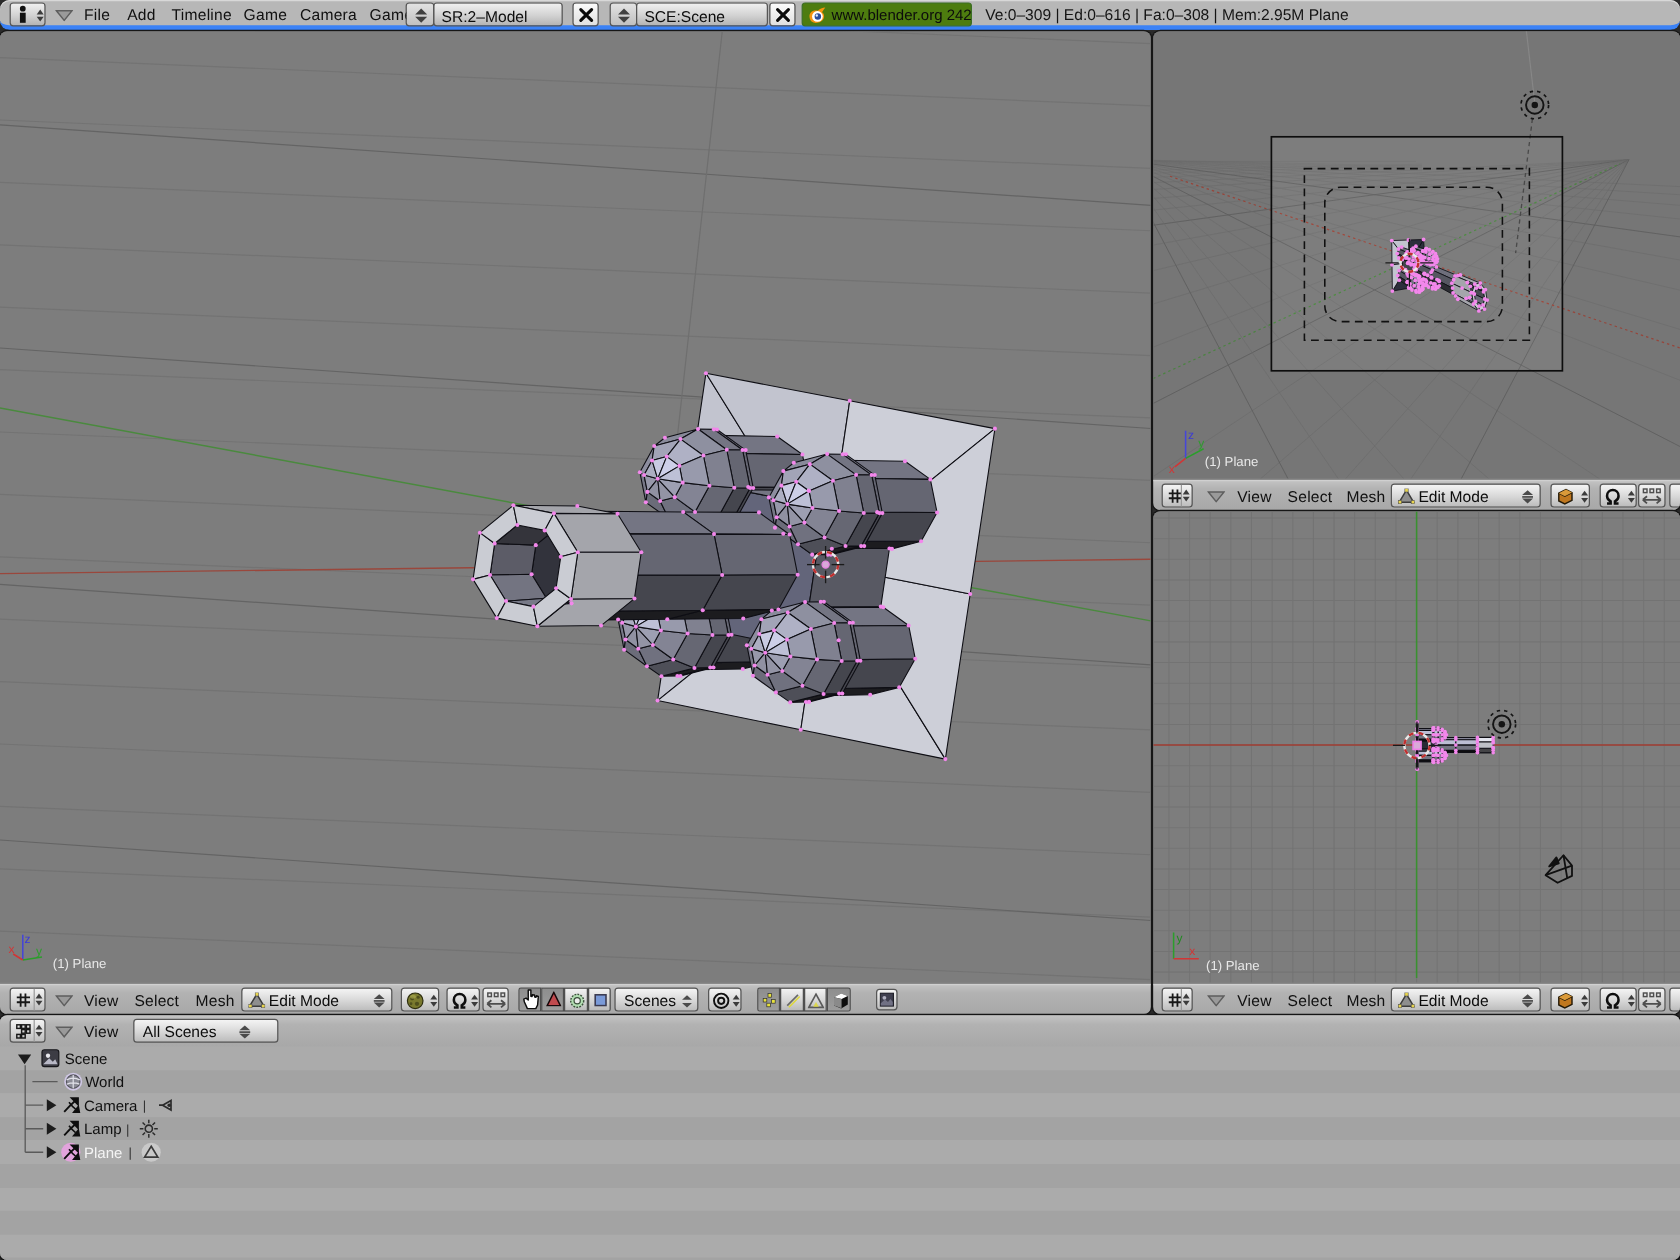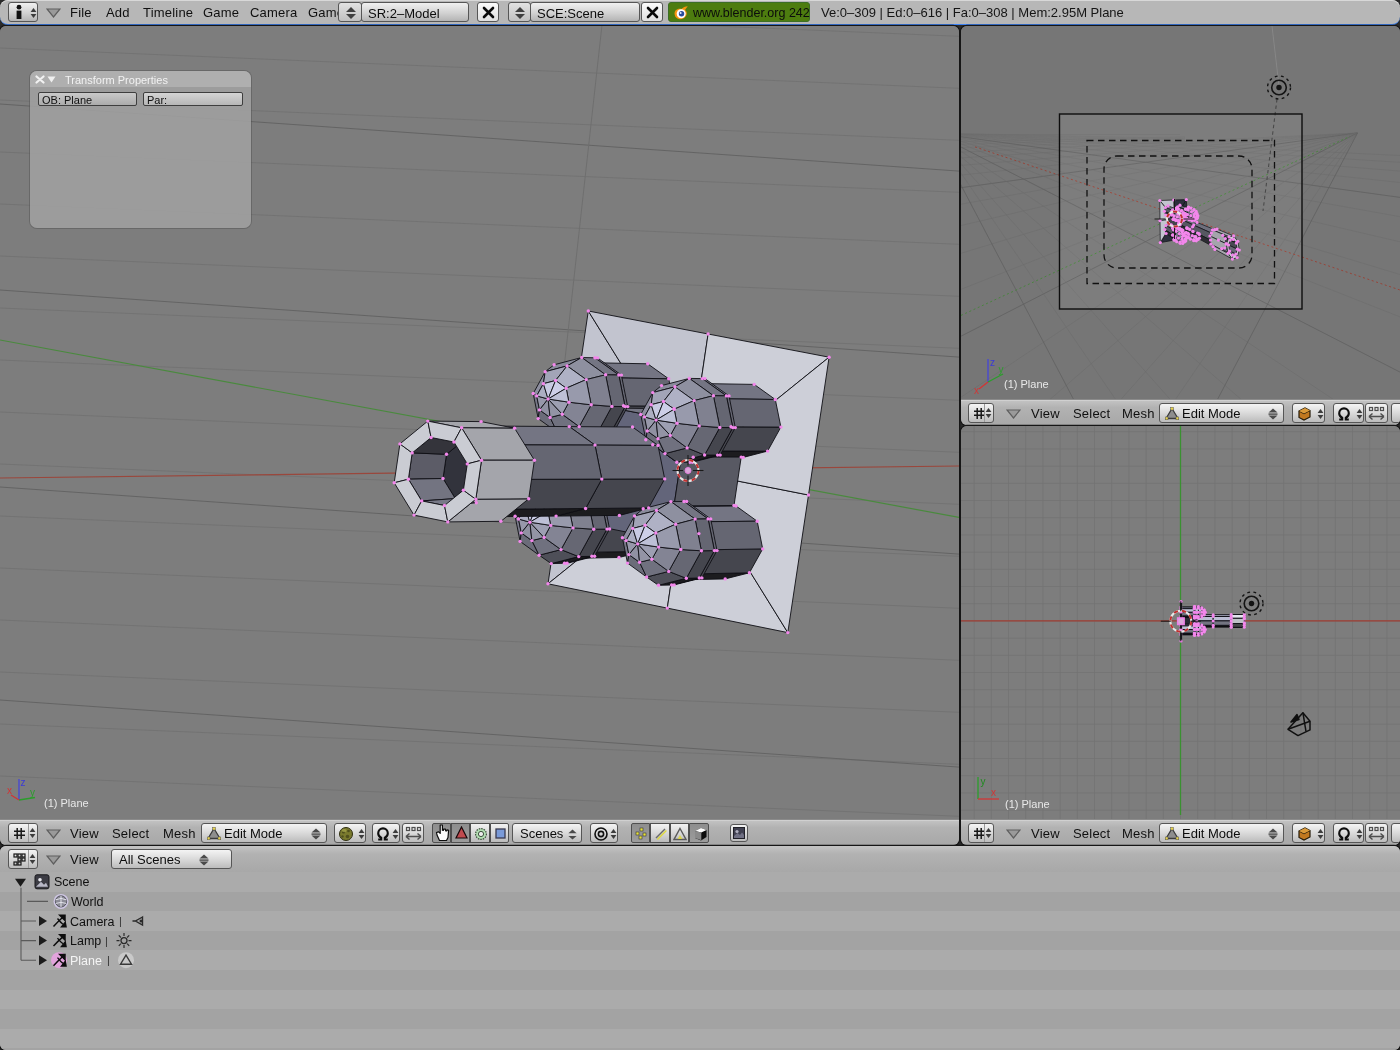--- a/index.html
+++ b/index.html
@@ -1,18 +1,18 @@
 <!DOCTYPE html>
 <html><head><meta charset="utf-8"><style>
 *{margin:0;padding:0;box-sizing:border-box}
 html,body{width:1400px;height:1050px;overflow:hidden;background:#2a2a2a;
  font-family:"Liberation Sans",sans-serif;-webkit-font-smoothing:antialiased}
 .abs{position:absolute}
 #top{position:absolute;left:0;top:0;width:1400px;height:25px;background:#b7b7b7;
- border-radius:8px;border-bottom:1px solid #3b82f6;box-shadow:inset 0 1px 0 #d8d8d8}
+ border-radius:8px;border-bottom:4px solid #3b82f6;box-shadow:inset 0 1px 0 #d8d8d8}
 .area{position:absolute;border-radius:6px;overflow:hidden;box-shadow:0 0 0 1.3px #161616}
 .vp{position:absolute;left:0;top:0}
 .hdr{position:absolute;left:0;width:100%;height:25px;background:linear-gradient(180deg,#c4c4c4,#b2b2b2 30%,#a8a8a8);}
 .menu{position:absolute;font-size:13px;color:#101010;top:5px;letter-spacing:0.2px}
 .b{position:absolute;height:20px;top:2px;background:linear-gradient(180deg,#f0f0f0,#d2d2d2 55%,#b4b4b4);
  border:1px solid #565656;border-radius:3px}
 .hb{position:absolute;background:linear-gradient(180deg,#f4f4f4,#dadada 50%,#bcbcbc);
  border:1px solid #565656;border-radius:3px}
 .gb{position:absolute;border:1px solid #4f4f4f;background:linear-gradient(180deg,#f2f2f2,#d6d6d6 55%,#bababa)}
 .gbp{position:absolute;border:1px solid #4f4f4f;background:linear-gradient(180deg,#8e8e8e,#9c9c9c)}
@@ -459,36 +459,20 @@
       <line x1="688.0" y1="475.5" x2="688.0" y2="486.0" stroke="#1a1a1a" stroke-width="1.1"></line>
       <line x1="688.0" y1="465.5" x2="688.0" y2="455.0" stroke="#1a1a1a" stroke-width="1.1"></line>
       <line x1="19.0" y1="800.0" x2="19.0" y2="779.0" stroke="#4646d8" stroke-width="1.3"></line>
       <text x="20.5" y="786" font-size="10" fill="#3a3ad8">z</text>
       <line x1="19.0" y1="800.0" x2="35.0" y2="797.5" stroke="#2b9e2b" stroke-width="1.3"></line>
       <text x="30" y="796" font-size="10" fill="#2b9e2b">y</text>
       <line x1="19.0" y1="800.0" x2="11.0" y2="795.0" stroke="#d23535" stroke-width="1.3"></line>
       <text x="7" y="794" font-size="10" fill="#d23535">x</text>
       <text x="44" y="807" font-size="11" fill="#e8e8e8">(1) Plane</text>
     </svg>
-    <div class="abs" style="left:30px;top:45px;width:221px;height:157px;background:rgba(160,160,160,0.88);border-radius:7px;box-shadow:0 0 0 1px rgba(80,80,80,0.45)">
-      <div class="abs" style="left:0;top:0;width:221px;height:16px;background:rgba(182,182,182,0.75);border-radius:7px 7px 0 0"></div>
-      <svg class="abs" style="left:5px;top:4px" width="10" height="9" viewBox="0 0 10 9">
-        <path d="M1.5 1.5 L8.5 7.5 M8.5 1.5 L1.5 7.5" stroke="#f2f2f2" stroke-width="2.2" stroke-linecap="round"></path>
-      </svg>
-      <svg class="abs" style="left:17px;top:5px" width="9" height="7" viewBox="0 0 9 7">
-        <polygon points="0.5,0.5 8.5,0.5 4.5,6.5" fill="#f0f0f0"></polygon>
-      </svg>
-      <span class="abs" style="left:35px;top:2.5px;font-size:11px;color:#f2f2f2">Transform Properties</span>
-      <div class="abs" style="left:8px;top:21px;width:99px;height:14px;background:linear-gradient(180deg,#c9c9c9,#ababab);border:1px solid #3e3e3e;border-radius:2px">
-        <span class="abs" style="left:3px;top:0.5px;font-size:11px;color:#101010">OB: Plane</span>
-      </div>
-      <div class="abs" style="left:113px;top:21px;width:100px;height:14px;background:linear-gradient(180deg,#d4d4d4,#b6b6b6);border:1px solid #3e3e3e;border-radius:2px">
-        <span class="abs" style="left:3px;top:0.5px;font-size:11px;color:#101010">Par:</span>
-      </div>
-    </div>
     <div class="hdr" style="top:793px;height:26px;border-top:1px solid #8a8a8a;box-shadow:inset 0 1px 0 #d0d0d0">
       <div class="hb" style="left:8px;top:2.5px;width:30px;height:20px">
         <svg class="abs" style="left:4px;top:3px" width="13" height="13" viewBox="0 0 13 13">
           <path d="M1 4.2 H12 M1 8.2 H12 M4.2 1 V12 M8.2 1 V12" stroke="#181818" stroke-width="1.5"></path>
         </svg>
         <div class="abs" style="left:19px;top:0;width:9px;height:18px;border-left:1px solid #9a9a9a"></div>
         <svg class="abs" style="left:19px;top:1px" width="9" height="16" viewBox="0 0 9 16">
 <polygon points="4.5,3 7.4,7 1.6,7" fill="#3c3c3c"></polygon>
           <polygon points="4.5,13 7.4,9 1.6,9" fill="#3c3c3c"></polygon>
         </svg>

